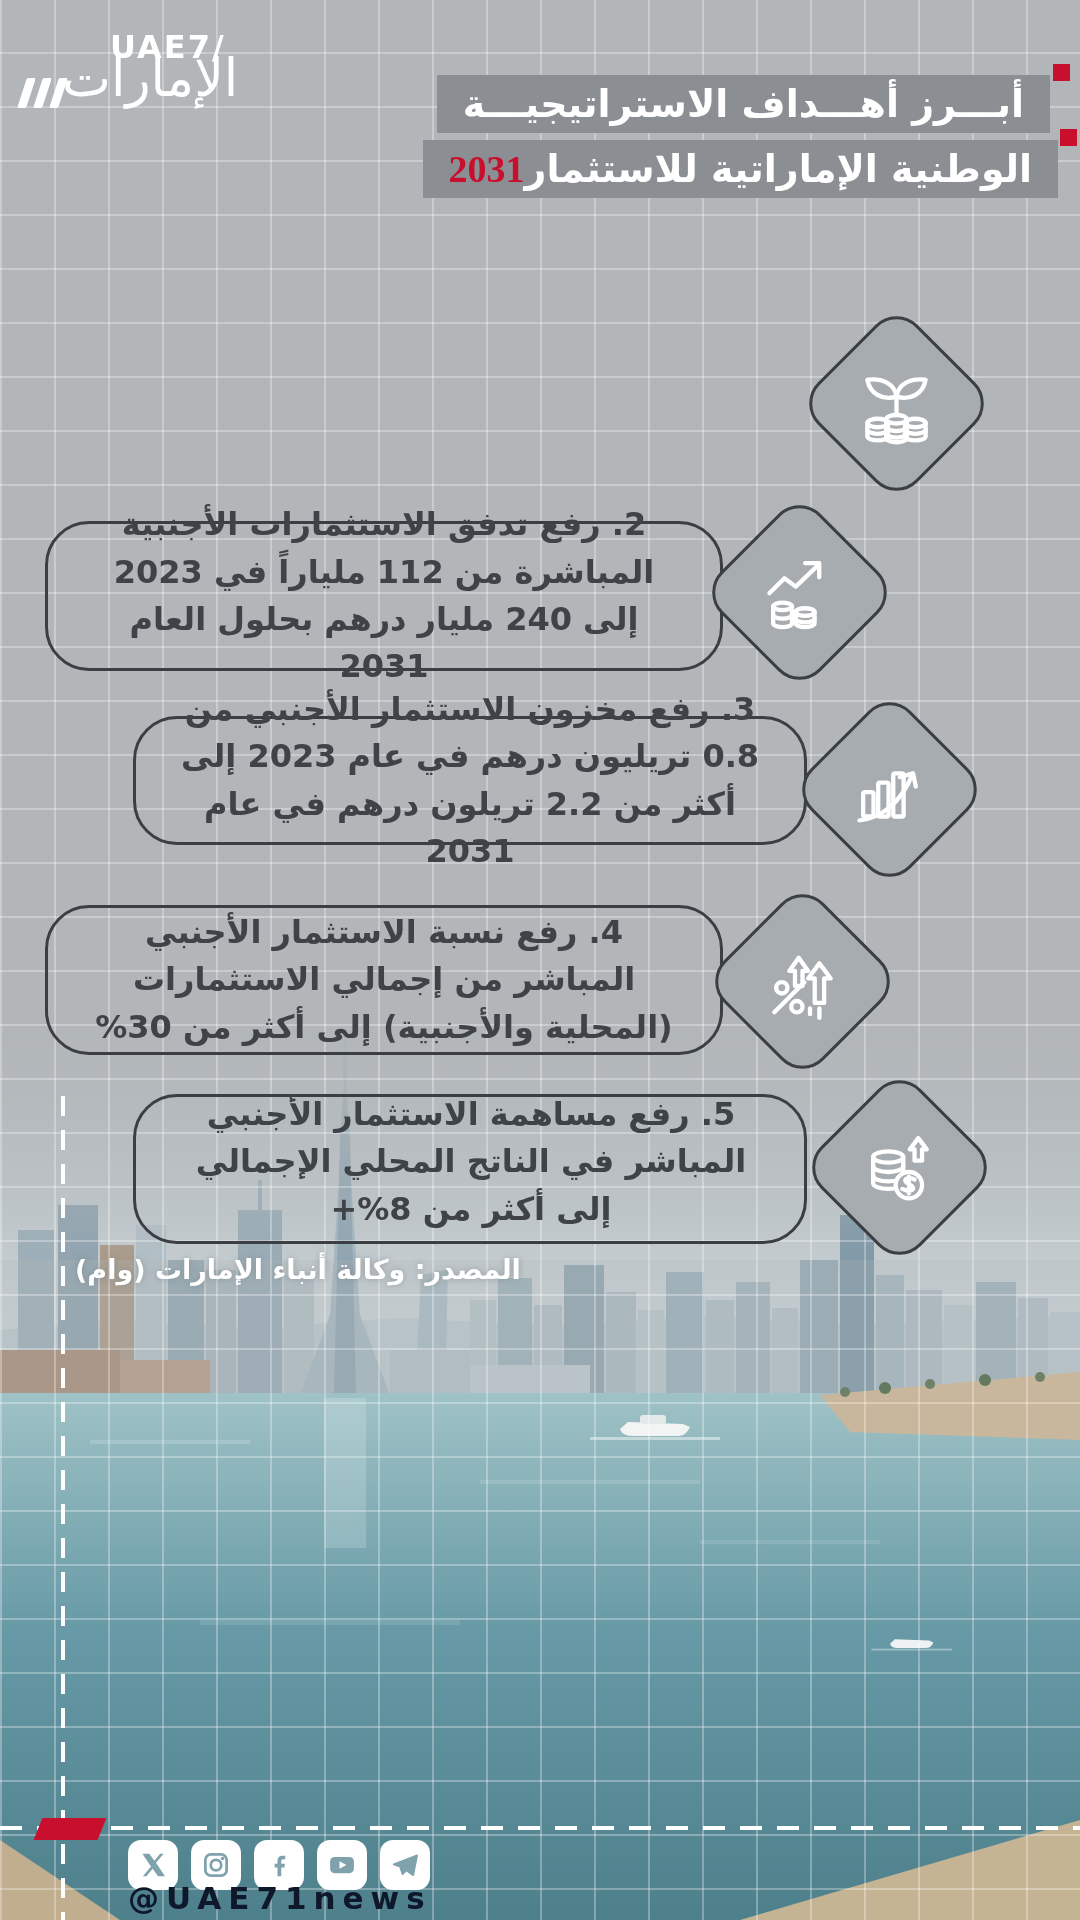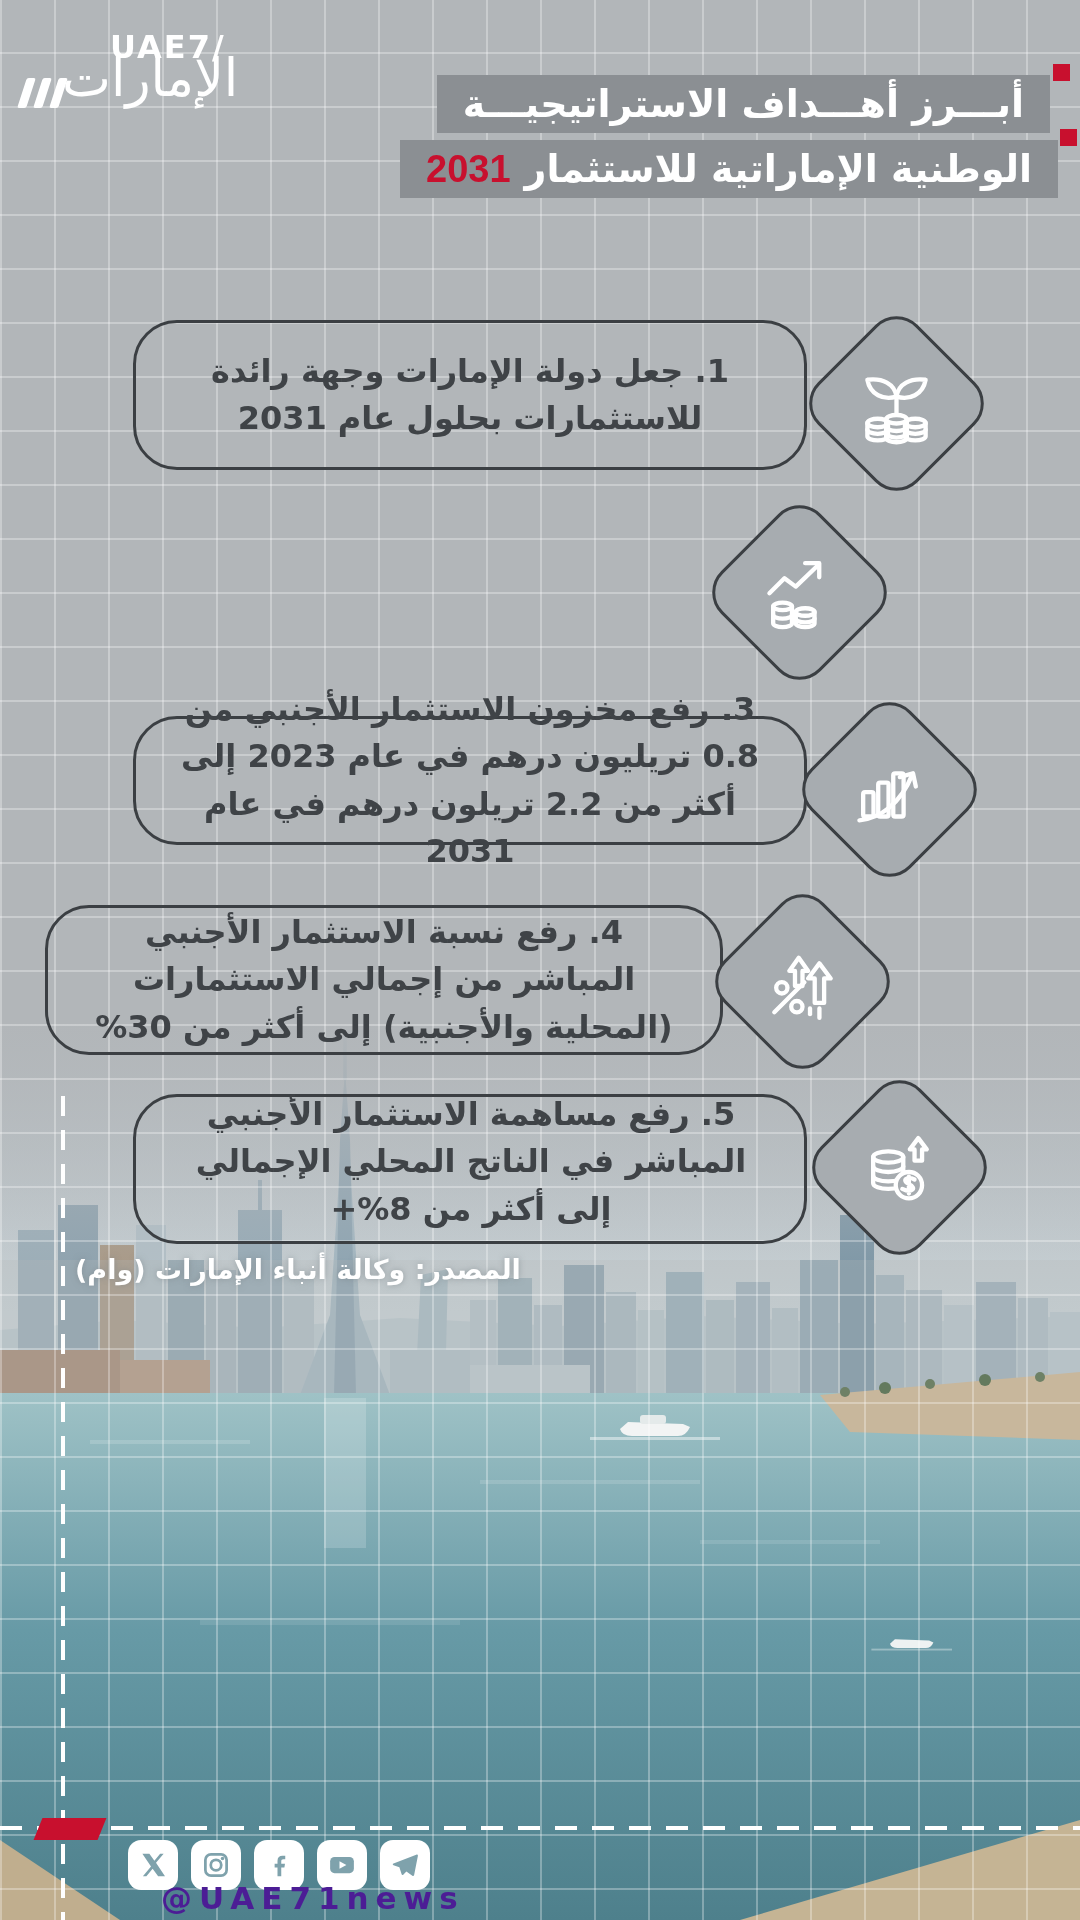--- a/index.html
+++ b/index.html
@@ -24,21 +24,21 @@
   #logo .ar{position:absolute;left:40px;top:26px;font-size:52px;font-weight:400;line-height:1;}
   #logo .marks{position:absolute;left:0;top:52px;display:flex;gap:7px;}
   #logo .marks i{display:block;width:9px;height:30px;background:#fff;transform:skewX(-18deg);border-radius:2px;}
   .hbar{
     position:absolute;background:#8b8f93;color:#fff;z-index:3;
     display:flex;align-items:center;direction:rtl;
     font-weight:700;font-size:38px;padding:0 26px;height:58px;white-space:nowrap;
   }
   #hbar1{top:75px;right:30px;}
   #hbar2{top:140px;right:22px;}
-  #hbar2 .year{color:#c8102e;margin-right:14px;font-family:Liberation Sans, sans-serif;}
+  #hbar2 .year{color:#c8102e;font-family:Liberation Serif, serif;}
   .redsq{position:absolute;width:17px;height:17px;background:#c8102e;z-index:4;}
   #redsq1{left:1053px;top:64px;}
   #redsq2{left:1060px;top:129px;}
   
   .card{
     position:absolute;box-sizing:border-box;z-index:2;
     border:3.5px solid #3b3f43;border-radius:44px;
     display:flex;align-items:center;justify-content:center;
     direction:rtl;text-align:center;
     color:#3f4347;font-weight:700;font-size:32px;line-height:1.48;
@@ -76,21 +76,21 @@
   .hdash{
     position:absolute;left:0;top:1826px;width:1080px;height:3.5px;z-index:3;
     background:repeating-linear-gradient(90deg,#fff 0 22px,transparent 22px 37px);
   }
   #redpar{position:absolute;left:38px;top:1818px;width:64px;height:22px;background:#c8102e;transform:skewX(-22deg);z-index:4;}
   #socialrow{position:absolute;left:128px;top:1840px;display:flex;gap:13px;z-index:4;}
   .soc{width:50px;height:50px;background:#fff;border-radius:13px;display:flex;align-items:center;justify-content:center;}
   .soc svg{width:30px;height:30px;}
   #handle{
     position:absolute;left:128px;top:1880px;z-index:4;
-    color:#4c1d95;font-weight:700;font-size:31px;letter-spacing:7px;margin-left:33px;
+    color:#0f172a;font-weight:700;font-size:31px;letter-spacing:7px;
   }
 </style>
 </head>
 <body>
 
 <div id="canvas">
 
   <svg id="city" viewBox="0 0 1080 900" preserveAspectRatio="none">
     <defs>
       <linearGradient id="sky" x1="0" y1="0" x2="0" y2="1">
@@ -198,22 +198,22 @@
   <div class="hbar" id="hbar1">
     <span>أبـــرز أهـــداف الاستراتيجيـــة</span>
   </div>
   <div class="hbar" id="hbar2">
     <span>الوطنية الإماراتية للاستثمار</span>
     <span class="year">2031</span>
   </div>
   <div class="redsq" id="redsq1"></div>
   <div class="redsq" id="redsq2"></div>
 
-  <div class="card" id="card1">
-    <span>1. جعل دولة الإمارات وجهة رائدة للاستثمارات بحلول عام 2031</span>
+  <div class="card" id="card2">
+    <span>2. رفع تدفق الاستثمارات الأجنبية المباشرة من 112 ملياراً في 2023 إلى 240 مليار درهم بحلول العام 2031</span>
   </div>
   <div class="card" id="card3">
     <span>3. رفع مخزون الاستثمار الأجنبي من 0.8 تريليون درهم في عام 2023 إلى أكثر من 2.2 تريلون درهم في عام 2031</span>
   </div>
   <div class="card" id="card4">
     <span>4. رفع نسبة الاستثمار الأجنبي المباشر من إجمالي الاستثمارات (المحلية والأجنبية) إلى أكثر من 30%</span>
   </div>
   <div class="card" id="card5">
     <span>5. رفع مساهمة الاستثمار الأجنبي المباشر في الناتج المحلي الإجمالي إلى أكثر من 8%+</span>
   </div>

